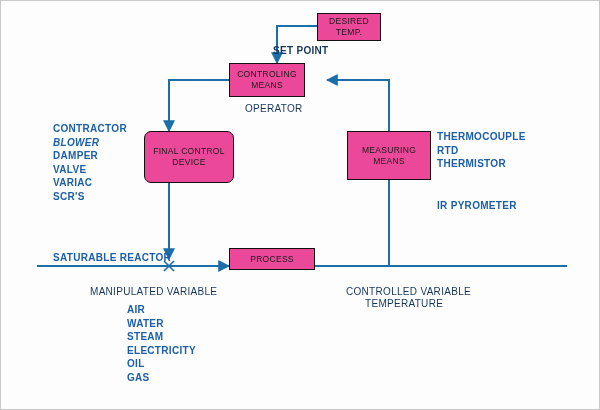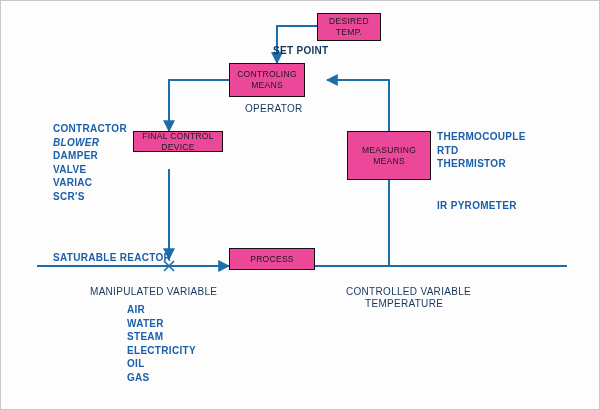--- a/index.html
+++ b/index.html
@@ -89,21 +89,21 @@
   <div class="box" style="left:316px; top:12px; width:64px; height:28px;">
     <span>DESIRED</span>
     <span>TEMP.</span>
   </div>
 
   <div class="box" style="left:228px; top:62px; width:76px; height:34px;">
     <span>CONTROLING</span>
     <span>MEANS</span>
   </div>
 
-  <div class="box" style="left:132px; top:130px; width:90px; height:21px;">
+  <div class="box" style="left:143px; top:130px; width:90px; height:52px;border-radius:7px;">
     <span>FINAL CONTROL</span>
     <span>DEVICE</span>
   </div>
 
   <div class="box" style="left:346px; top:130px; width:84px; height:49px;">
     <span>MEASURING</span>
     <span>MEANS</span>
   </div>
 
   <div class="box" style="left:228px; top:247px; width:86px; height:22px;">

